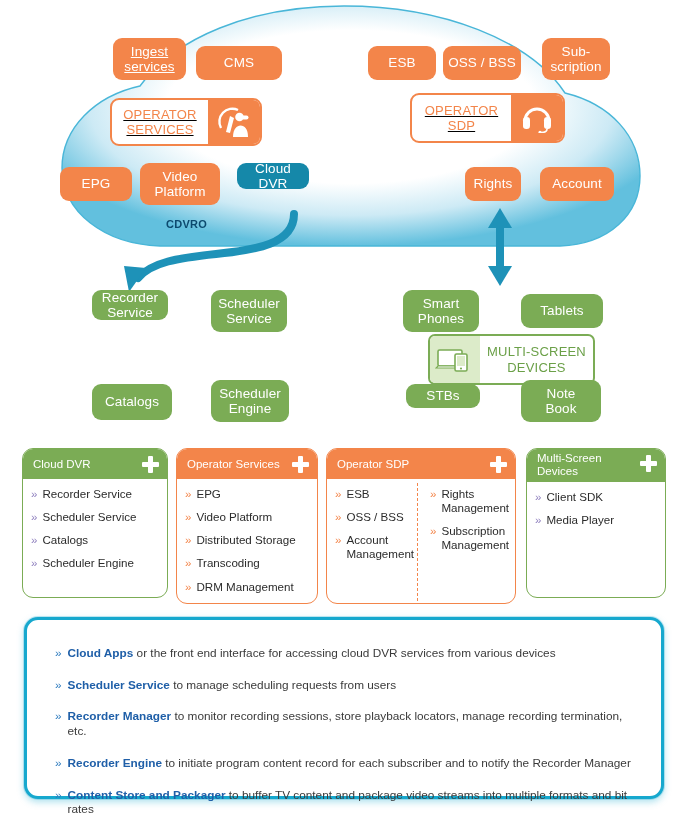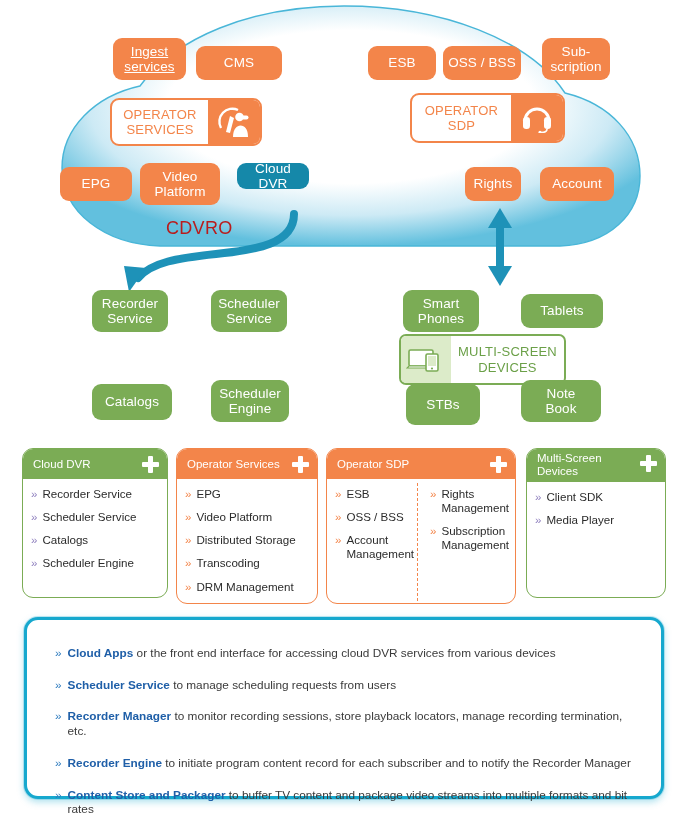--- a/index.html
+++ b/index.html
@@ -45,32 +45,33 @@
     display:flex;align-items:center;justify-content:center;
     text-align:center;
     font-size:13px;
     line-height:1.18;
     letter-spacing:.2px;
   }
   .capsule .cap-icon{
     width:52px;
     display:flex;align-items:center;justify-content:center;
   }
-  .capsule.orange{border:2px solid #F3854A;}
+  .capsule.orange{border:2px solid #F3854A;text-decoration:underline;}
   .capsule.orange .cap-text{color:#F3854A;}
   .capsule.orange .cap-icon{background:#F3854A;}
   .capsule.green{border:2px solid #7BAC55;}
   .capsule.green .cap-text{color:#6BA048;}
   .capsule.green .cap-icon{background:#DCEBC9;}
 
   .cdvro-label{
     position:absolute;
-    color:#b91c1c;
-    font-size:18px;
+    color:#0c4a6e;
+    font-size:11px;
     letter-spacing:.3px;
+    font-weight:bold;
   }
 
   
   #cards{position:absolute;left:0;top:448px;width:688px;height:160px;}
   .card{
     position:absolute;
     top:0;
     box-sizing:border-box;
     border-radius:11px;
     background:#ffffff;
@@ -238,58 +239,58 @@
   </div>
   <div class="node orange" style="left:446px;top:167px;width:56px;height:34px;margin-left:19px;">
     <span style="white-space:pre-line">Rights</span>
   </div>
   <div class="node orange" style="left:540px;top:167px;width:74px;height:34px;">
     <span style="white-space:pre-line">Account</span>
   </div>
 
   <div class="cdvro-label" style="left:166px;top:218px;">CDVRO</div>
 
-  <div class="node green" style="left:92px;top:290px;width:76px;height:42px;">
+  <div class="node green" style="left:92px;top:290px;width:76px;height:30px;">
     <span style="white-space:pre-line">Recorder
 Service</span>
   </div>
   <div class="node green" style="left:211px;top:290px;width:76px;height:42px;">
     <span style="white-space:pre-line">Scheduler
 Service</span>
   </div>
   <div class="node green" style="left:403px;top:290px;width:76px;height:42px;">
     <span style="white-space:pre-line">Smart
 Phones</span>
   </div>
   <div class="node green" style="left:521px;top:294px;width:82px;height:34px;">
     <span style="white-space:pre-line">Tablets</span>
   </div>
 
-  <div class="capsule green" style="left:399px;top:334px;width:167px;height:51px;border-radius:7px;">
+  <div class="capsule green" style="left:428px;top:334px;width:167px;height:51px;border-radius:7px;">
     <div class="cap-icon" style="width:50px;background:#DCEBC9;">
       <svg width="40" height="26" viewBox="0 0 40 26">
         <rect x="3" y="3" width="24" height="16" rx="1.5" fill="#fff" stroke="#7BAC55" stroke-width="1.6"></rect>
         <path d="M1 21 L29 21 L27 19 L3 19 Z" fill="#fff" stroke="#7BAC55" stroke-width="1.2"></path>
         <rect x="20" y="7" width="12" height="17" rx="1.5" fill="#fff" stroke="#7BAC55" stroke-width="1.6"></rect>
         <rect x="22" y="9" width="8" height="10" fill="#DCEBC9"></rect>
         <circle cx="26" cy="21.5" r="1.1" fill="#7BAC55"></circle>
       </svg>
     </div>
     <div class="cap-text" style="white-space:pre-line">MULTI-SCREEN
 DEVICES</div>
   </div>
 
   <div class="node green" style="left:92px;top:384px;width:80px;height:36px;">
     <span style="white-space:pre-line">Catalogs</span>
   </div>
   <div class="node green" style="left:211px;top:380px;width:78px;height:42px;">
     <span style="white-space:pre-line">Scheduler
 Engine</span>
   </div>
-  <div class="node green" style="left:406px;top:384px;width:74px;height:41px;">
+  <div class="node green" style="left:406px;top:384px;width:74px;height:24px;">
     <span style="white-space:pre-line">STBs</span>
   </div>
   <div class="node green" style="left:521px;top:380px;width:80px;height:42px;">
     <span style="white-space:pre-line">Note
 Book</span>
   </div>
 </div>
 
 <div id="cards">
 

